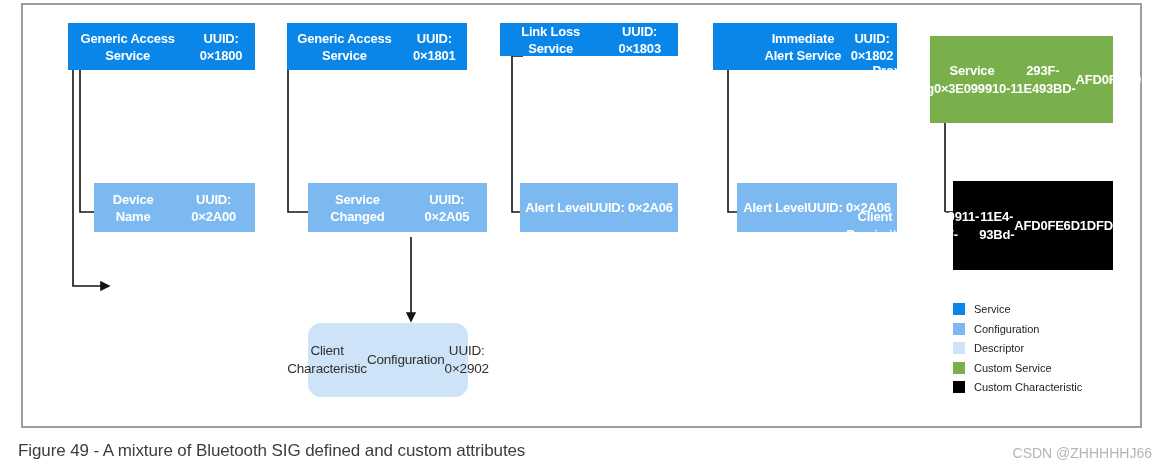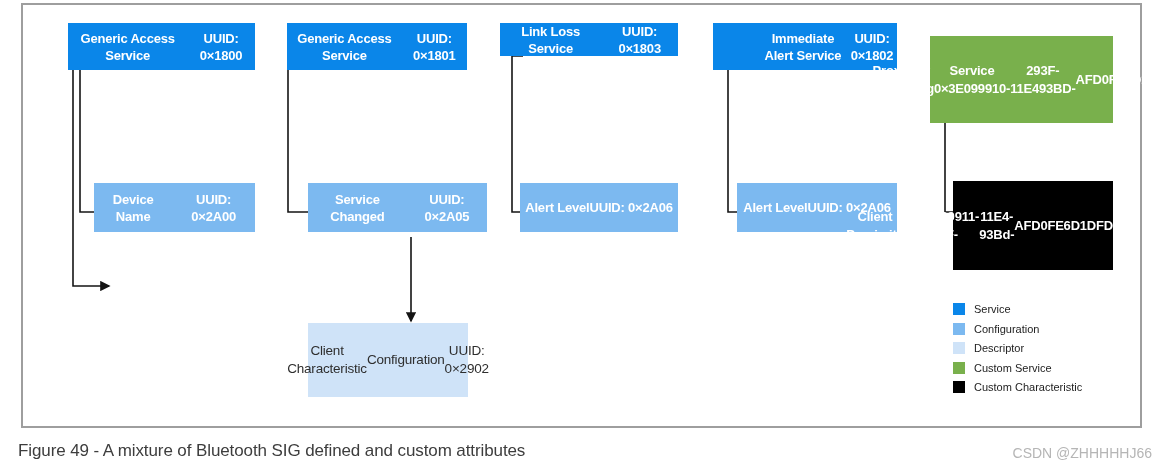--- a/index.html
+++ b/index.html
@@ -45,21 +45,21 @@
   #b-gas1801   { left: 287px; top: 23px;  width: 180px; height: 47px; }
   #b-linkloss  { left: 500px; top: 23px;  width: 178px; height: 33px; }
   #b-immalert  { left: 713px; top: 23px;  width: 184px; height: 47px; padding-left: 46px; }
   #b-proxsvc   { left: 930px; top: 36px;  width: 183px; height: 87px; line-height: 17.5px; justify-content: center; }
   #b-devname   { left: 94px;  top: 183px; width: 161px; height: 49px; }
   #b-svcchg    { left: 308px; top: 183px; width: 179px; height: 49px; }
   #b-alert1    { left: 520px; top: 183px; width: 158px; height: 49px; }
   #b-alert2    { left: 737px; top: 183px; width: 160px; height: 49px; }
   #b-clientprox{ left: 953px; top: 181px; width: 160px; height: 89px; line-height: 18px; }
   #b-appear    { left: 94px;  top: 255px; width: 161px; height: 50px; }
-  #b-ccc       { left: 308px; top: 323px; width: 160px; height: 74px; }
+  #b-ccc       { left: 308px; top: 323px; width: 160px; height: 74px; border-radius: 13px; }
 
   .connectors {
     position: absolute;
     left: 0; top: 0;
     width: 1172px; height: 469px;
     z-index: 1;
     pointer-events: none;
   }
   .legend {
     position: absolute;

